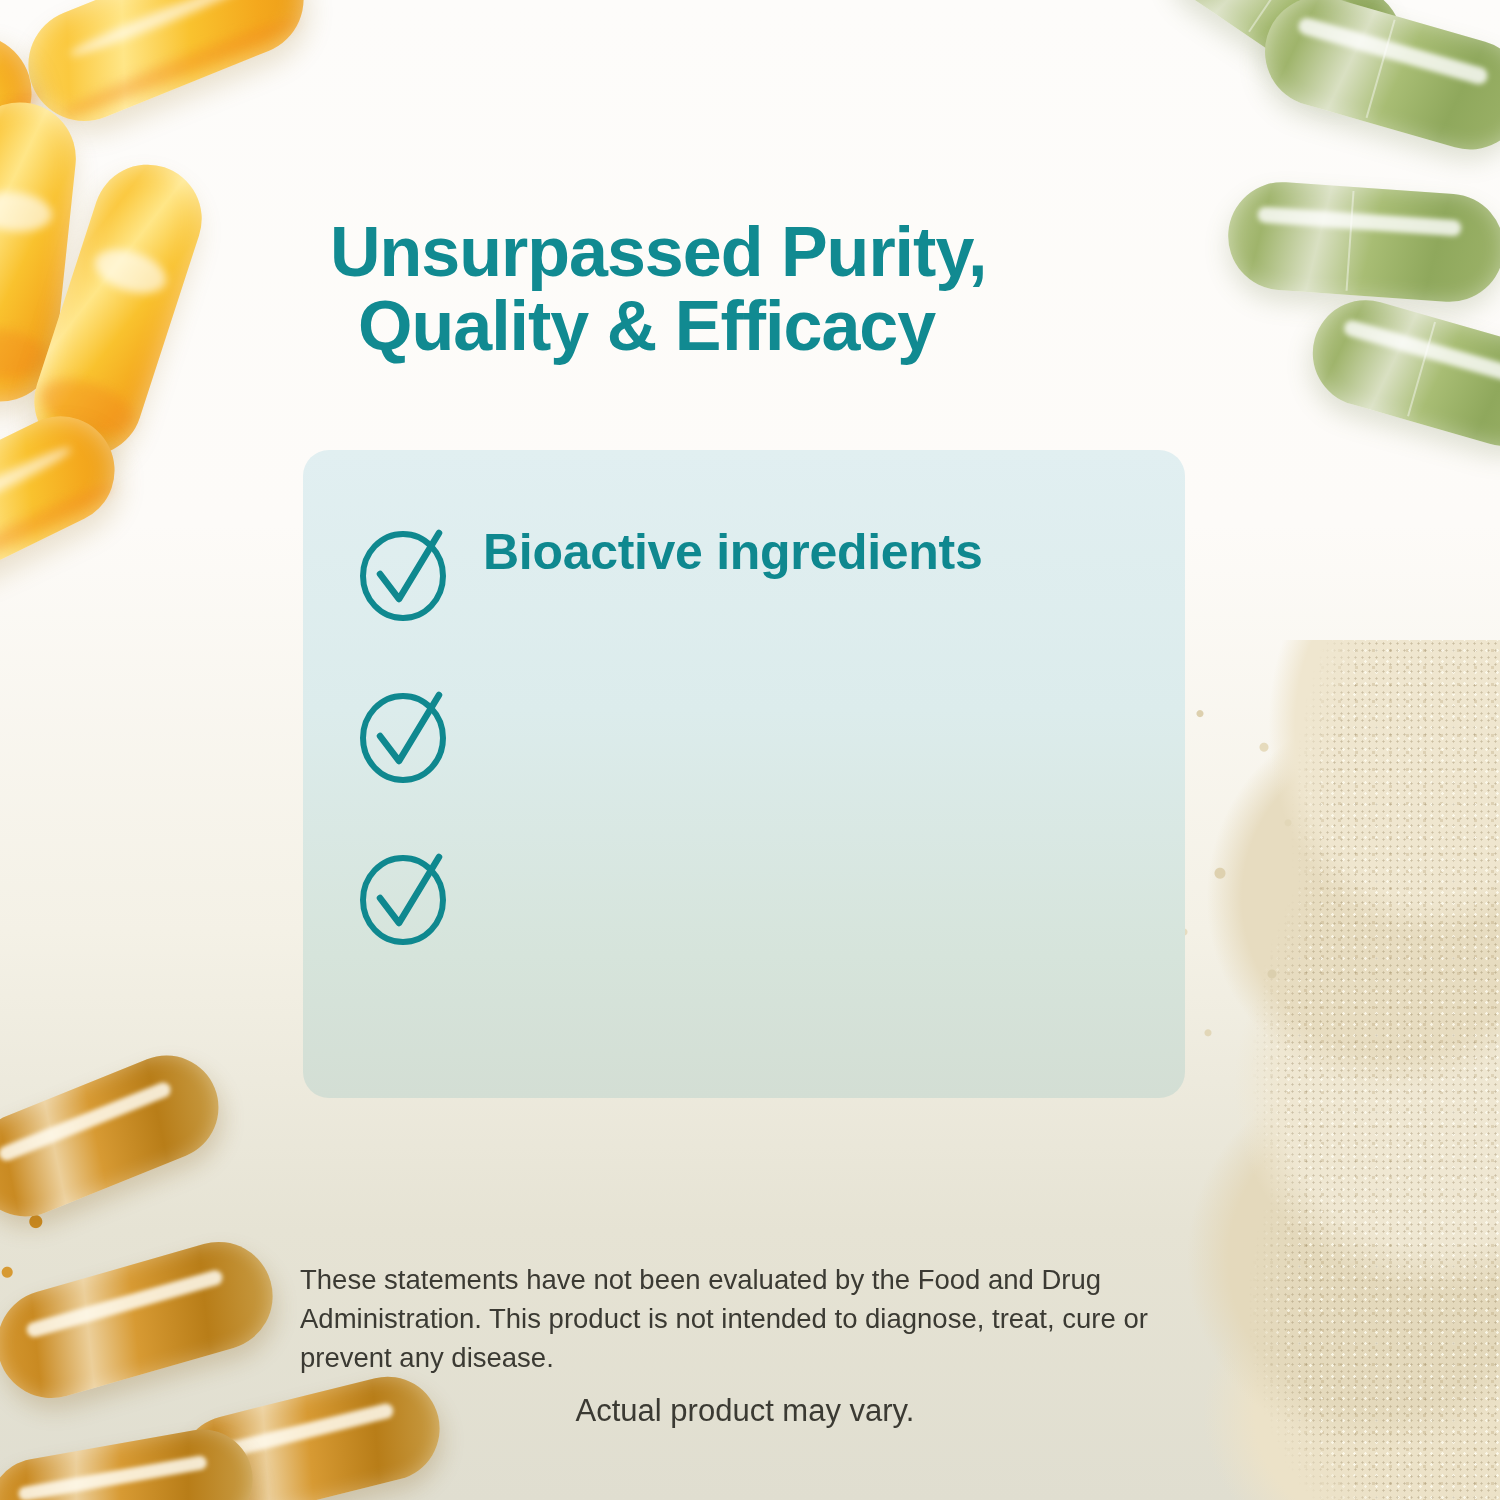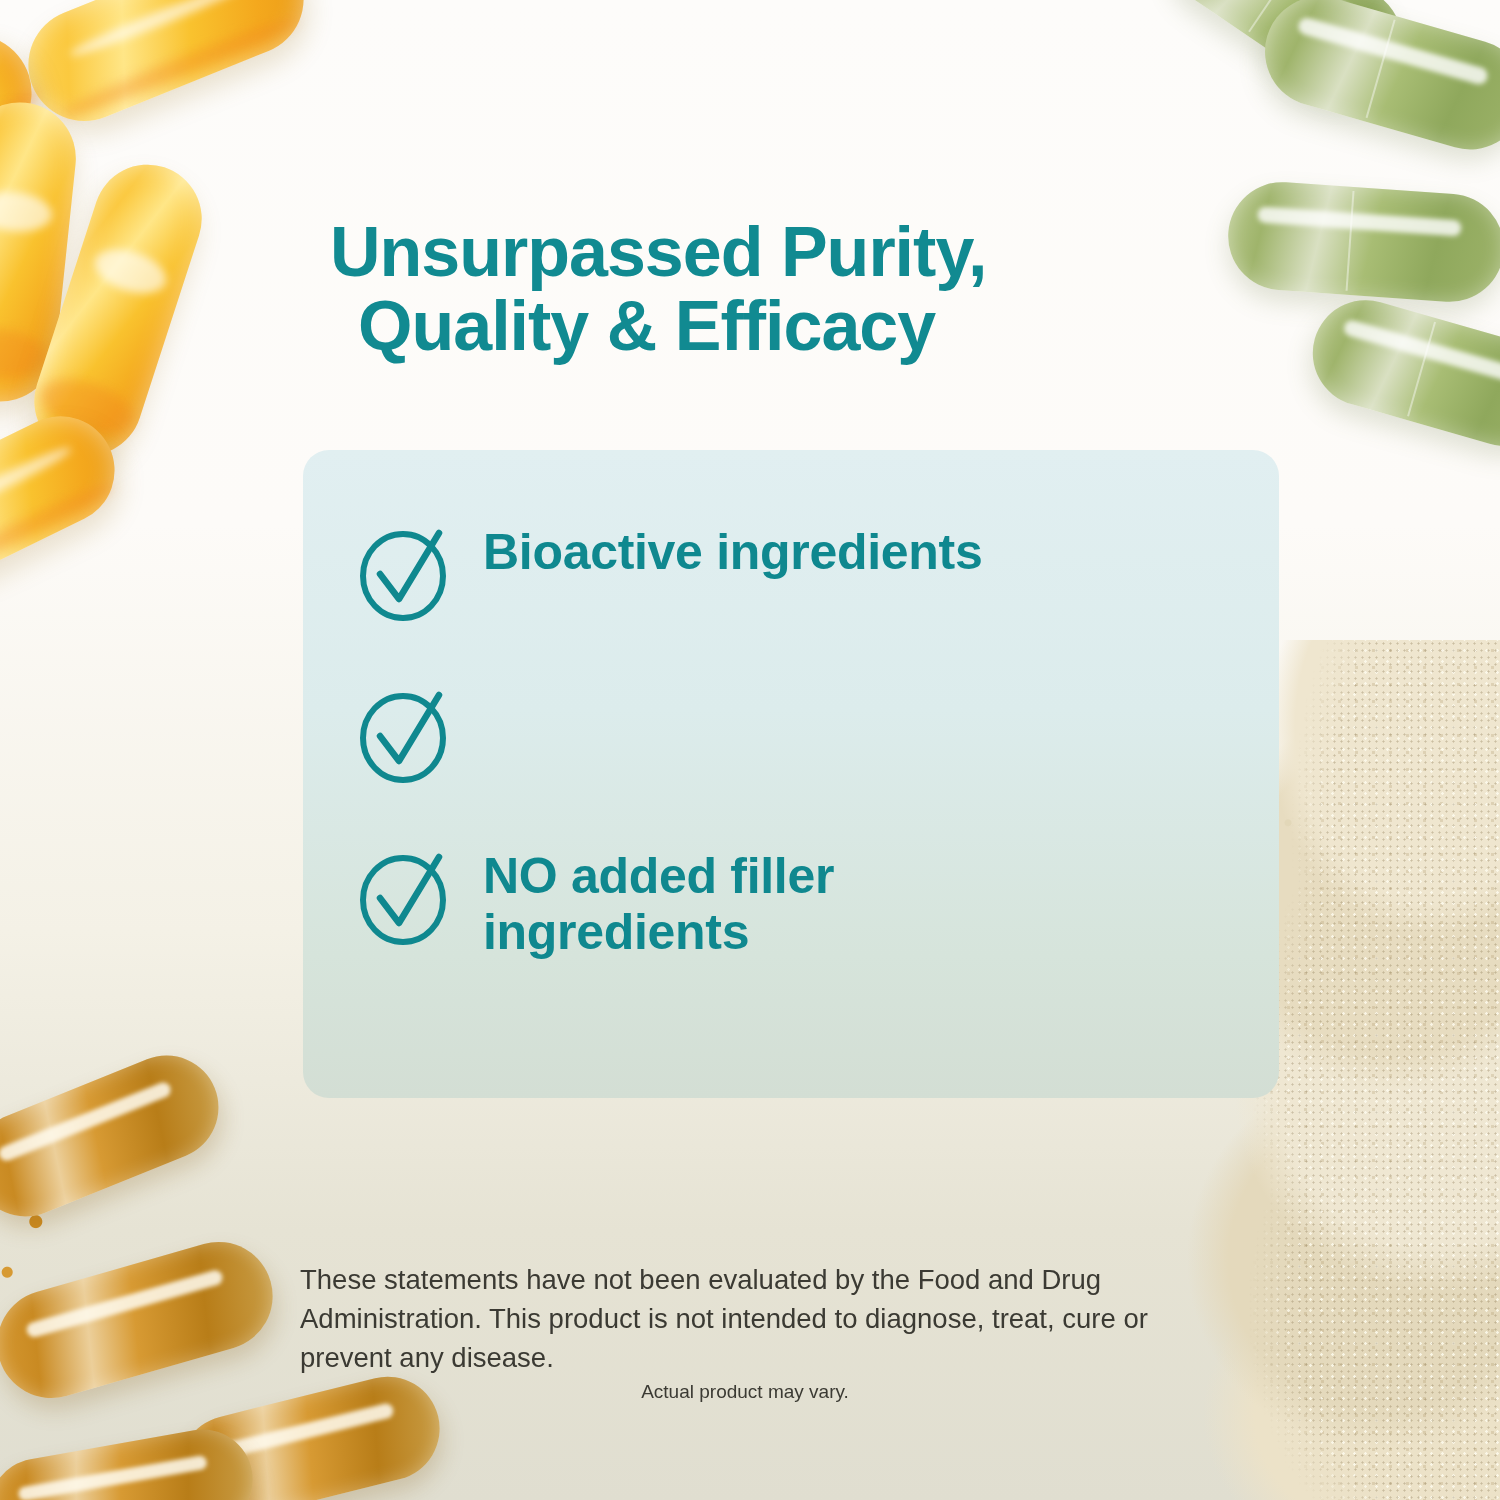--- a/index.html
+++ b/index.html
@@ -135,41 +135,41 @@
 
   
   .headline{
     position:absolute;left:330px;top:168px;width:880px;
     color:#118a91;font-weight:bold;font-size:70px;line-height:1.06;
     letter-spacing:-1px;
   }
   .headline .l2{display:block;margin-left:28px;}
 
   .card{
-    position:absolute;left:303px;top:450px;width:976px;height:648px;
+    position:absolute;left:303px;top:450px;width:882px;height:648px;
     border-radius:26px;
     background:linear-gradient(180deg,#e1eff1 0%,#dcecec 40%,#d6e4db 78%,#d3ded4 100%);
   }
 
   .bullets{position:absolute;left:52px;top:68px;right:40px;}
   .bullet{display:flex;align-items:flex-start;margin-bottom:56px;}
   .bullet:last-child{margin-bottom:0;}
   .check-icon{flex:0 0 auto;width:104px;height:104px;margin-right:24px;margin-top:2px;}
   .btext{
     color:#0f888f;font-weight:bold;font-size:50px;line-height:1.12;
     letter-spacing:-.3px;padding-top:6px;
   }
 
   .disclaimer{
     position:absolute;left:300px;top:1232px;width:890px;
     color:#3b3a33;font-size:27.5px;line-height:1.42;
   }
   .vary{
     position:absolute;left:300px;top:1362px;width:890px;
-    text-align:center;color:#3b3a33;font-size:19px;
+    text-align:center;color:#3b3a33;font-size:31px;
   }
 </style>
 </head>
 <body>
 
 <div class="stage">
 
   <div class="photo-zone tl">
     <div class="gel gel1"></div>
     <div class="gel gel4"></div>
@@ -232,24 +232,20 @@
         </div>
       </div>
 
       <div class="bullet">
         <span class="check-icon">
           <svg viewBox="0 0 104 104" width="104" height="104" aria-hidden="true">
             <ellipse cx="48" cy="56" rx="40" ry="42" fill="none" stroke="#0f888f" stroke-width="6"></ellipse>
             <path d="M25 54 L44 79 L84 13" fill="none" stroke="#0f888f" stroke-width="6.5" stroke-linecap="round" stroke-linejoin="round"></path>
           </svg>
         </span>
-        <div class="btext">
-          <span>NO added filler</span><br>
-          <span>ingredients</span>
-        </div>
       </div>
 
     </div>
   </div>
 
   <p class="disclaimer">These statements have not been evaluated by the Food and Drug Administration. This product is not intended to diagnose, treat, cure or prevent any disease.</p>
   <p class="vary">Actual product may vary.</p>
 
 </div>
 

